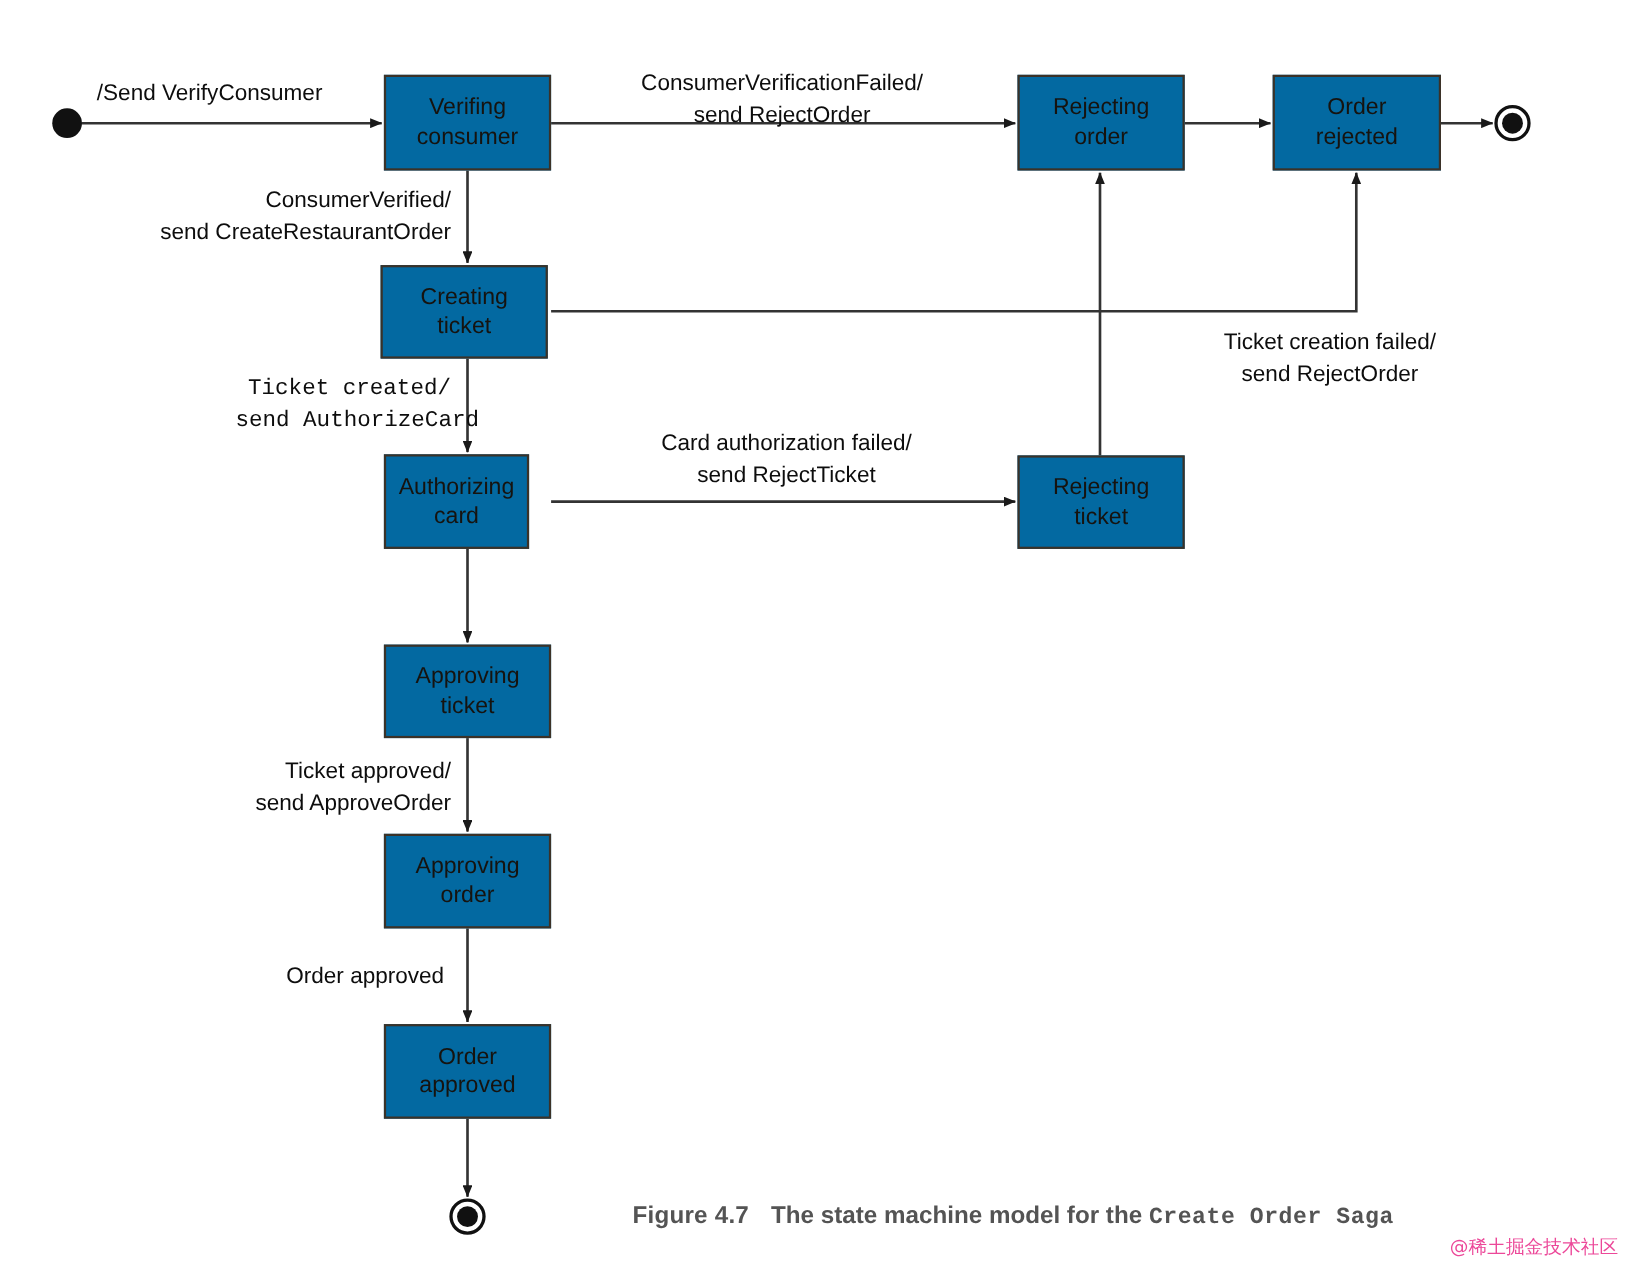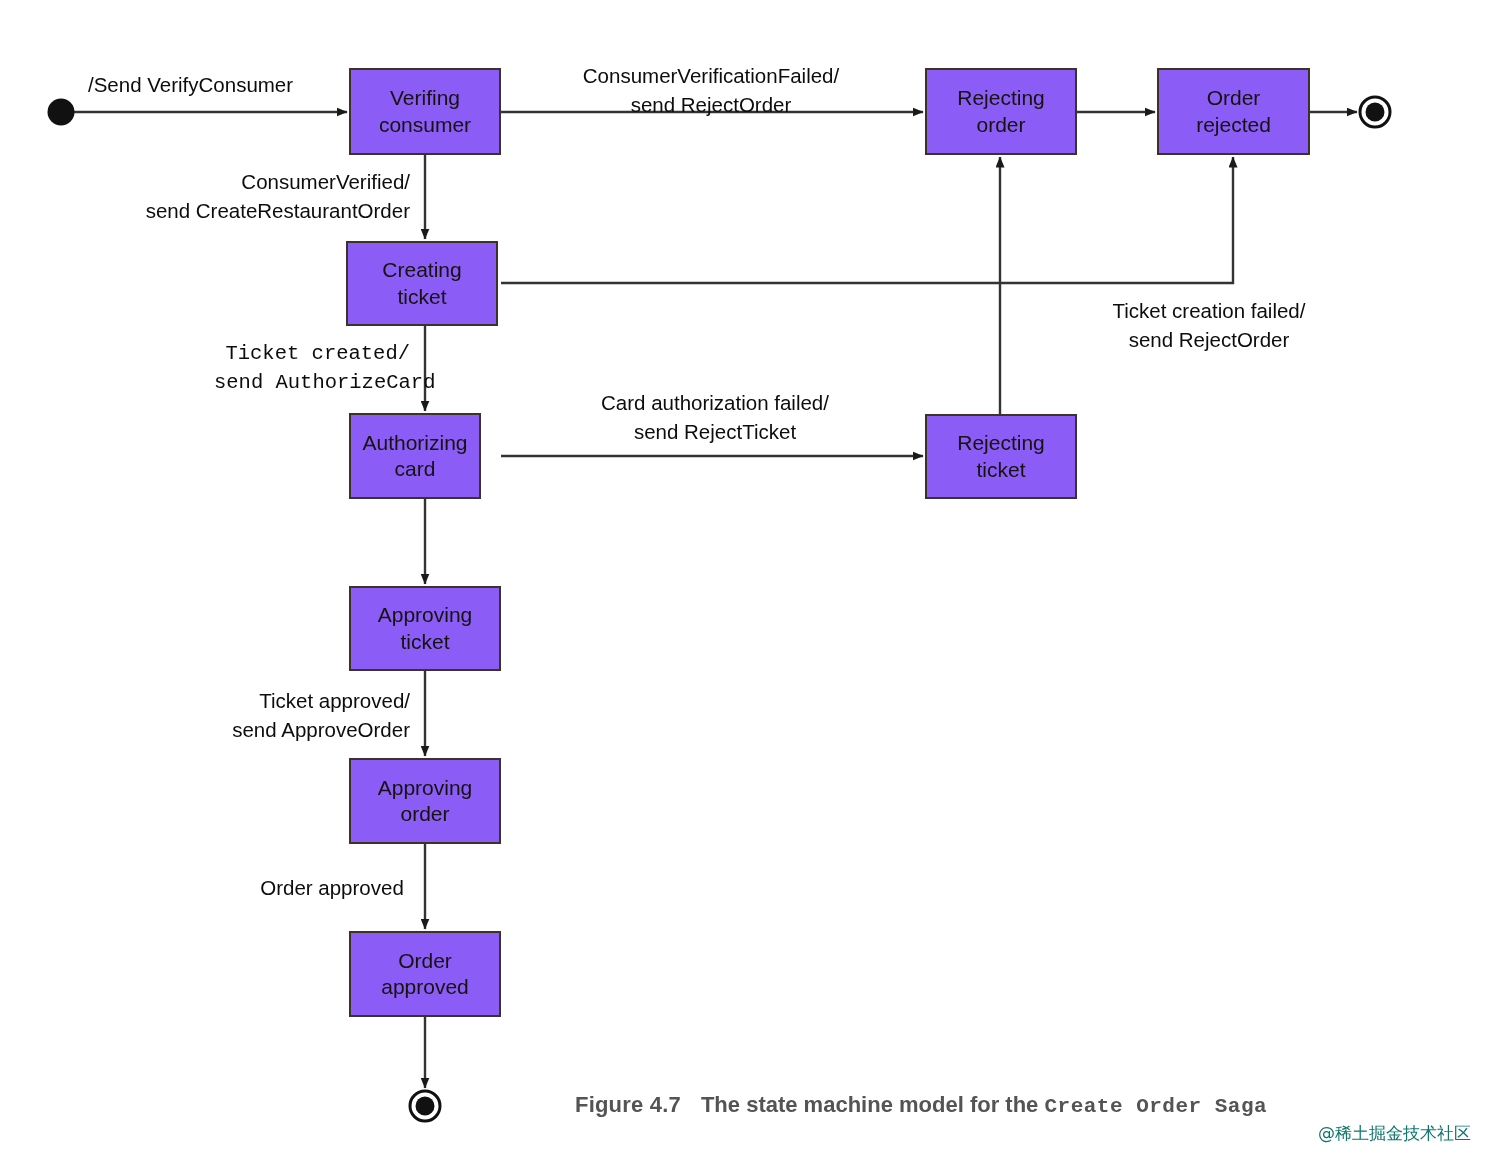--- a/index.html
+++ b/index.html
@@ -21,21 +21,21 @@
   #diagram-svg {
     position: absolute;
     left: 0;
     top: 0;
     width: 1500px;
     height: 1156px;
   }
   .state-box {
     position: absolute;
     box-sizing: border-box;
-    background: #8b5cf6;
+    background: #0369a1;
     border: 2px solid #3b3228;
     display: flex;
     flex-direction: column;
     align-items: center;
     justify-content: center;
     line-height: 1.26;
     color: #16130f;
     font-size: 21px;
     font-family: "Liberation Sans", sans-serif;
     text-align: center;
@@ -73,21 +73,21 @@
     font-weight: bold;
     font-size: 21px;
     letter-spacing: 0.5px;
   }
   .watermark {
     position: absolute;
     left: 1318px;
     top: 1122px;
     font-family: "DejaVu Sans", sans-serif;
     font-size: 17px;
-    color: #0f766e;
+    color: #ec4899;
     white-space: nowrap;
     z-index: 5;
   }
 </style>
 </head>
 <body>
 
 <div id="canvas">
 
   <svg id="diagram-svg" viewBox="0 0 1500 1156" xmlns="http://www.w3.org/2000/svg">

